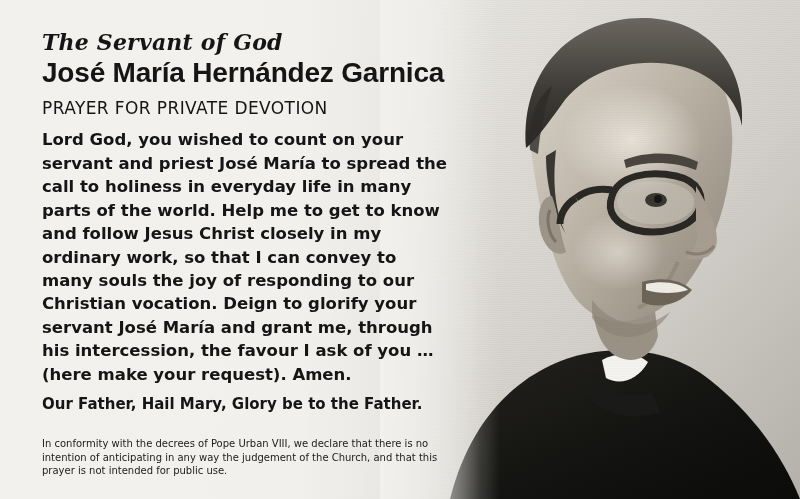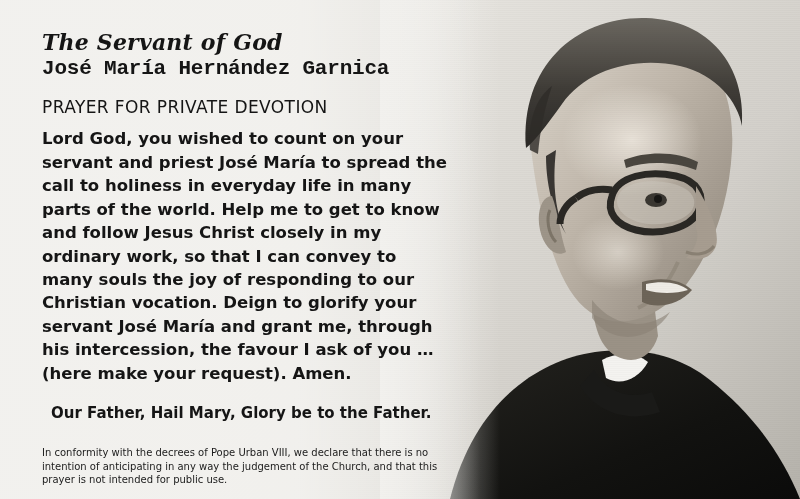--- a/index.html
+++ b/index.html
@@ -71,48 +71,48 @@
   .servant-line {
     font-family: "DejaVu Serif", serif;
     font-style: italic;
     font-weight: 700;
     font-size: 22px;
     letter-spacing: .2px;
     line-height: 1.15;
     margin: 0 0 2px 0;
   }
   .name-line {
-    font-family: Liberation Mono, monospace;
-    font-weight: 700;
-    font-size: 21px;
+    font-family: Liberation Sans, sans-serif;
+    font-weight: 700;
+    font-size: 28px;
     line-height: 1.15;
     letter-spacing: -0.2px;
-    margin: 0 0 16px 0;
+    margin: 0 0 9px 0;
   }
   .prayer-heading {
     font-family: "DejaVu Sans", sans-serif;
     font-weight: 400;
     font-size: 17px;
     letter-spacing: .4px;
     margin: 0 0 10px 0;
   }
   .prayer-body {
     font-family: "DejaVu Sans", sans-serif;
     font-weight: 700;
     font-size: 16.5px;
     line-height: 1.42;
-    margin: 0 0 18px 0;
+    margin: 0 0 8px 0;
     width: 405px;
   }
   .prayer-closing {
     font-family: "DejaVu Sans", sans-serif;
     font-weight: 700;
     font-size: 15px;
     line-height: 1.4;
-    margin: 0 0 22px 9px;
+    margin: 0 0 22px 0;
   }
   .disclaimer {
     font-family: "DejaVu Sans", sans-serif;
     font-weight: 400;
     font-size: 10px;
     line-height: 1.35;
     width: 400px;
     color: #1b1b1b;
     margin: 0;
   }

